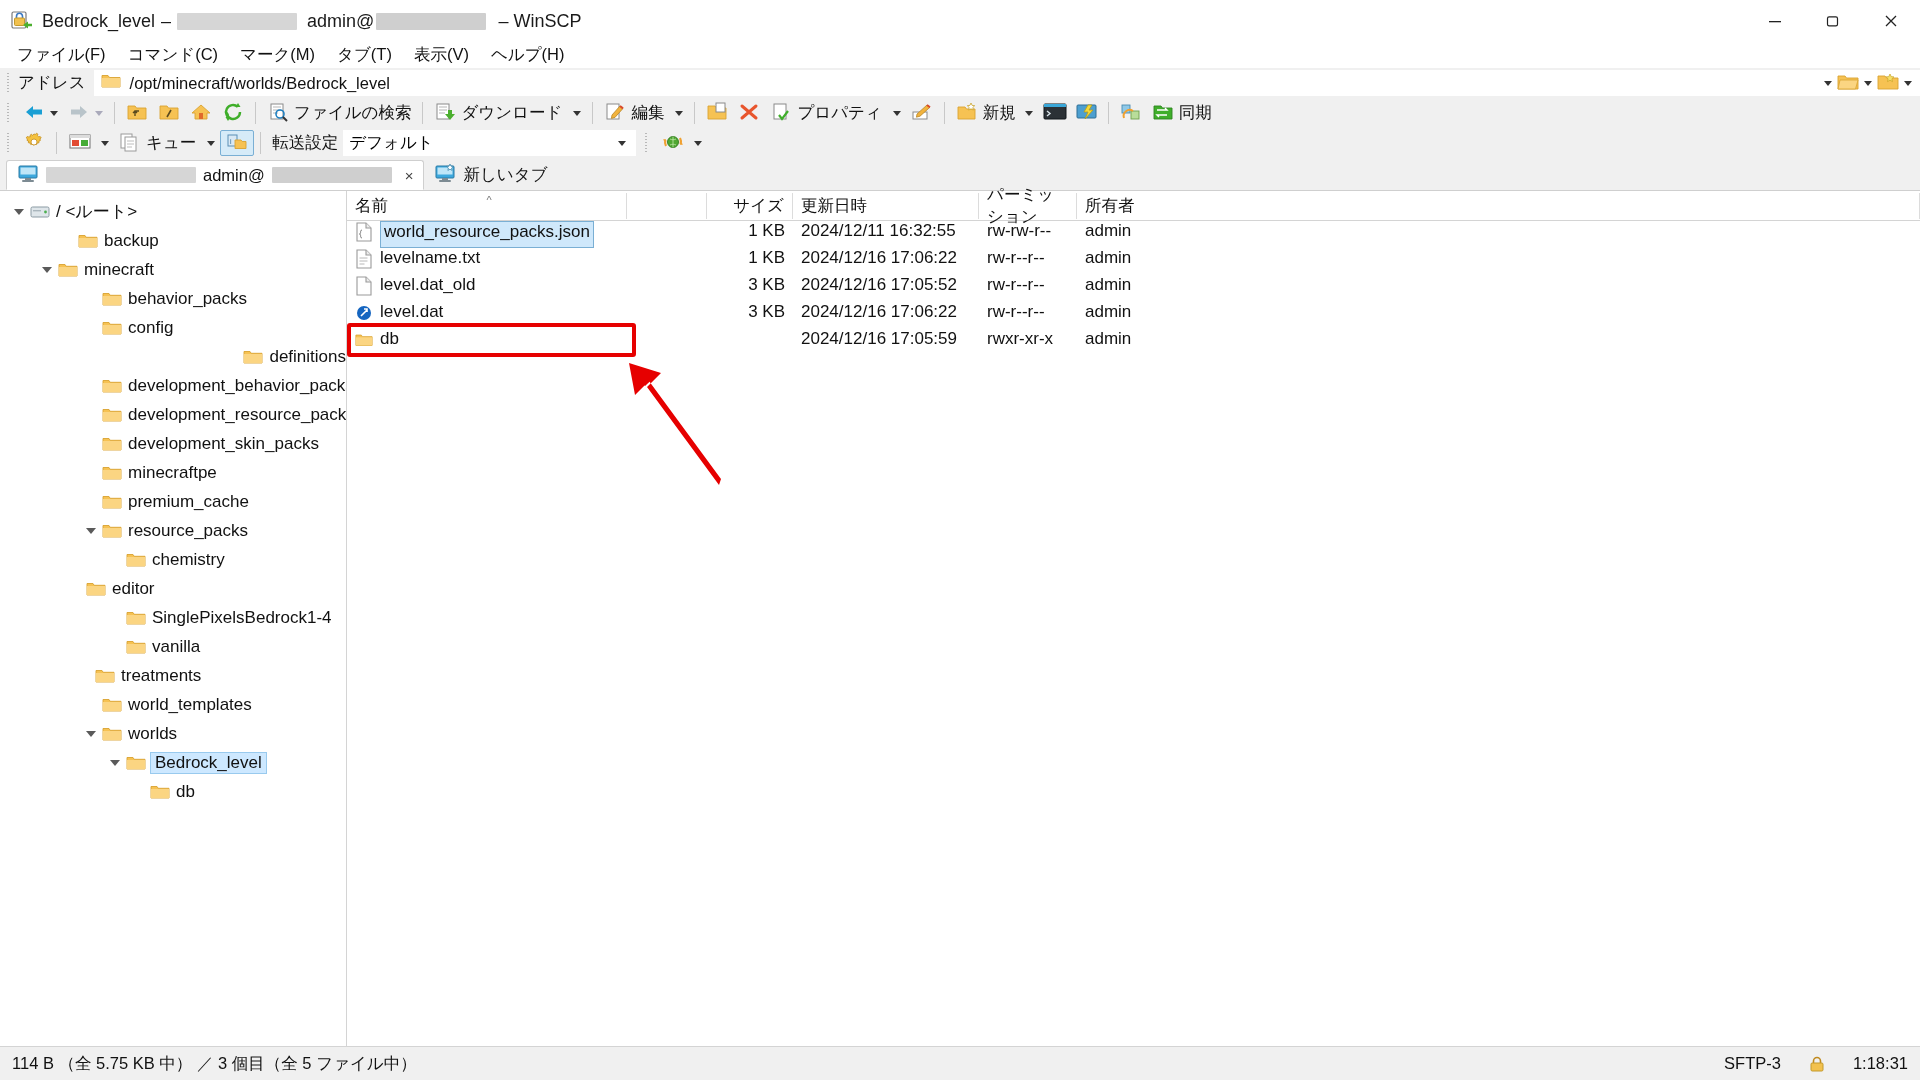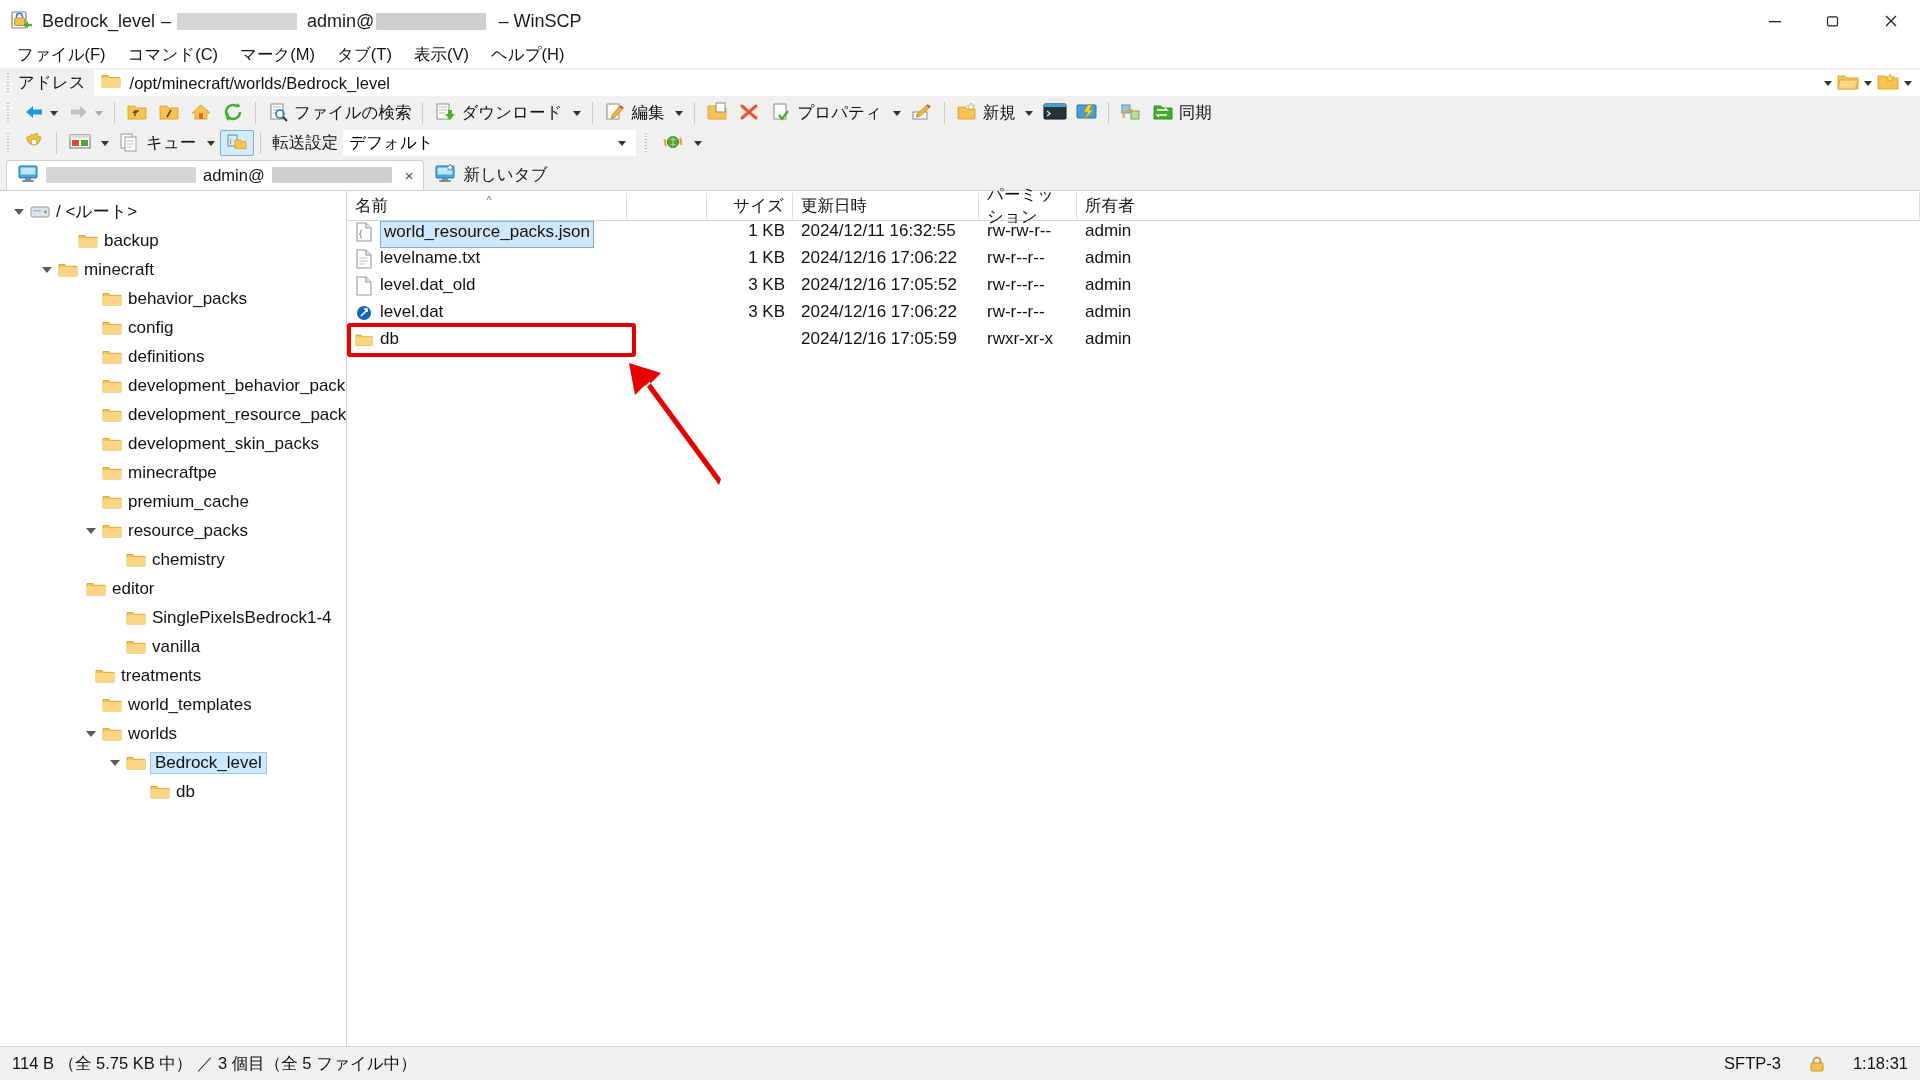--- a/index.html
+++ b/index.html
@@ -522,21 +522,21 @@
           <div class="tree-row" style="padding-left: 80px;">
             <span class="tw"></span>
             <span class="ico" style="display: flex; align-items: center;">
               <svg width="20" height="18" viewBox="0 0 20 18">
                 <path d="M1 3.5h6l1.2 1.8H19V15H1z" fill="#f6c253" stroke="#d9a331" stroke-width="0.9"></path>
                 <path d="M1 6h18v9H1z" fill="#fbd582"></path>
               </svg>
             </span>
             <span class="tree-label">config</span>
           </div>
-          <div class="tree-row" style="padding-left: 80px;">
+          <div class="tree-row" style="padding-left: 80px; justify-content: flex-end;">
             <span class="tw"></span>
             <span class="ico" style="display: flex; align-items: center;">
               <svg width="20" height="18" viewBox="0 0 20 18">
                 <path d="M1 3.5h6l1.2 1.8H19V15H1z" fill="#f6c253" stroke="#d9a331" stroke-width="0.9"></path>
                 <path d="M1 6h18v9H1z" fill="#fbd582"></path>
               </svg>
             </span>
             <span class="tree-label">definitions</span>
           </div>
           <div class="tree-row" style="padding-left: 80px;">

